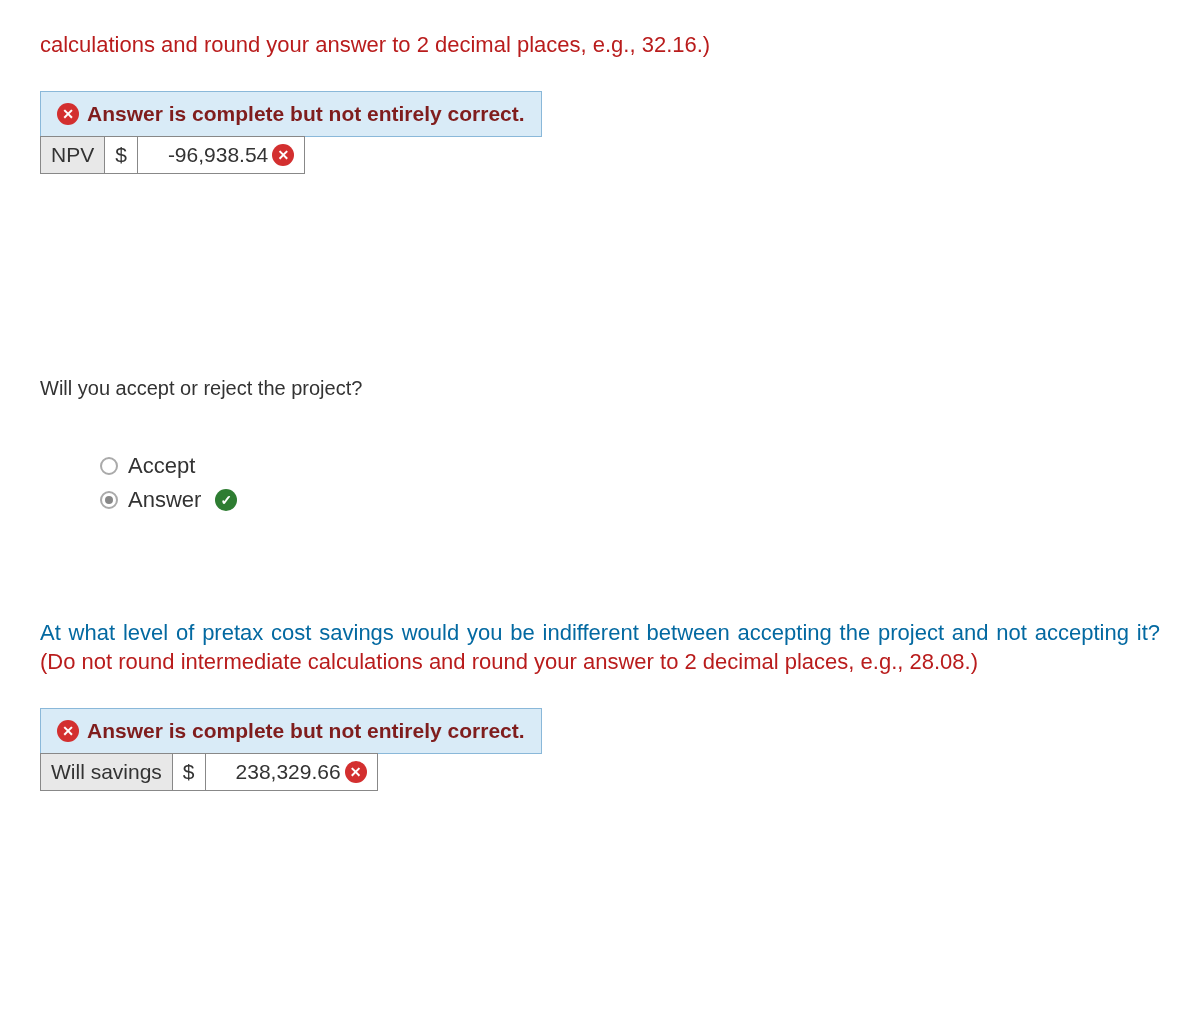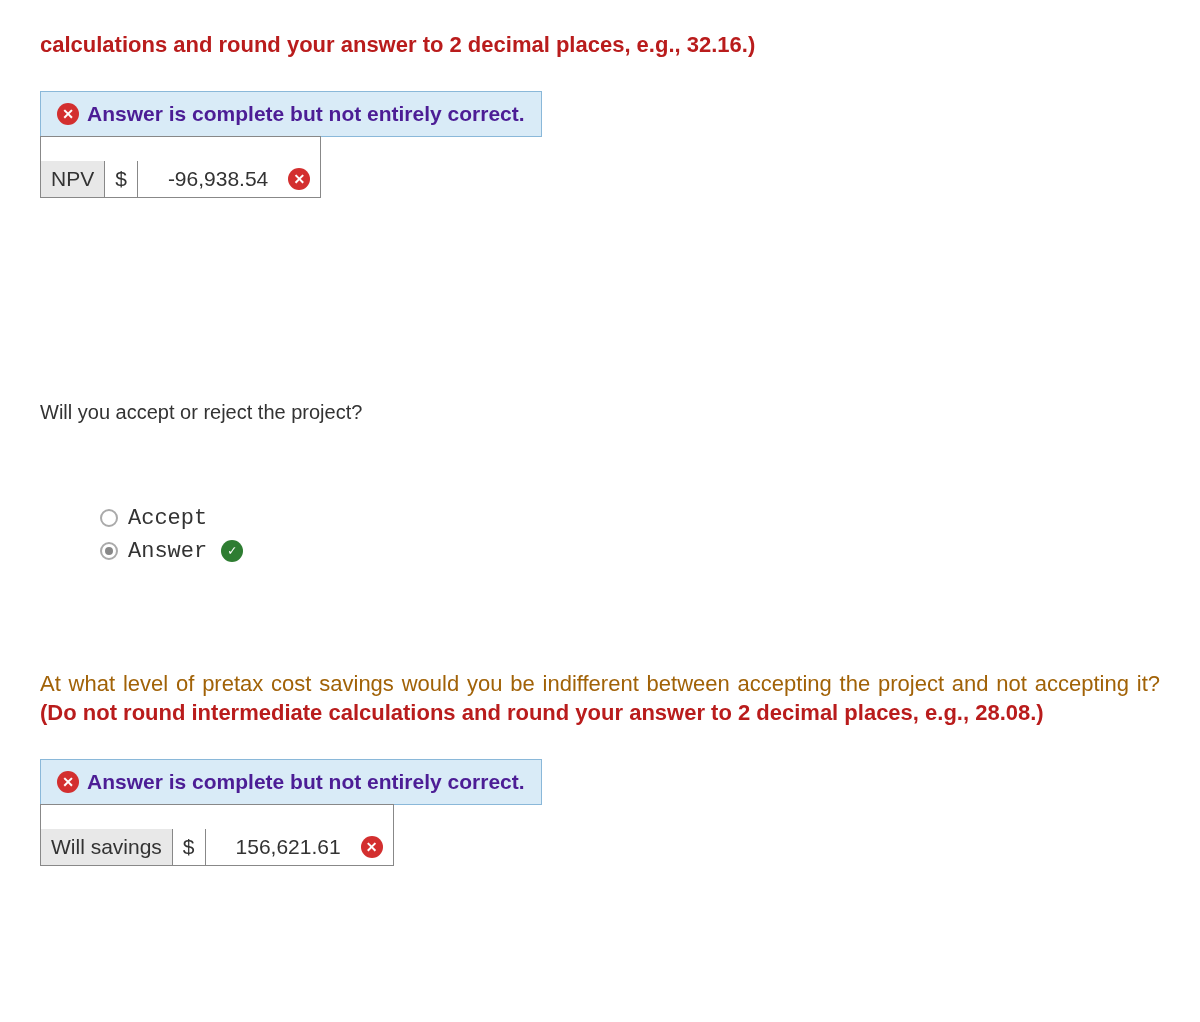--- a/index.html
+++ b/index.html
@@ -5,39 +5,39 @@
     * { box-sizing: border-box; margin: 0; padding: 0; }
     body {
       font-family: Arial, Helvetica, sans-serif;
       background: #fff;
       padding: 30px 40px;
       font-size: 21px;
       color: #333;
     }
     .red-instruction {
       color: #b91c1c;
-      font-weight: bold;
+      font-weight: normal;
       font-size: 22px;
       line-height: 1.4;
     }
     .justify {
       text-align: justify;
     }
     .feedback-box {
       display: inline-flex;
       align-items: center;
       background: #d9ebf7;
       border: 1px solid #8ab8d9;
       padding: 10px 16px;
       margin-top: 30px;
       gap: 8px;
     }
     .feedback-text {
       font-weight: bold;
-      color: #4c1d95;
+      color: #7f1d1d;
       font-size: 21px;
     }
     .x-icon {
       display: inline-flex;
       align-items: center;
       justify-content: center;
       width: 22px;
       height: 22px;
       border-radius: 50%;
       background: #d32f2f;
@@ -66,50 +66,48 @@
       display: inline-flex;
       border: 1px solid #888;
       margin-top: -1px;
     }
     .answer-table .cell {
       padding: 6px 10px;
       border-right: 1px solid #888;
       font-size: 21px;
       display: flex;
       align-items: center;
-      margin-top: 24px;
     }
     .answer-table .cell:last-child {
       border-right: none;
     }
     .label-cell {
       background: #e8e8e8;
     }
     .currency-cell {
       background: #fff;
       min-width: 20px;
     }
     .value-cell {
       background: #fff;
-      gap: 20px;
+      gap: 4px;
       padding-right: 8px;
     }
     .value-cell .value-text {
       padding-left: 20px;
     }
     .spacer-large { height: 200px; }
     .question-text {
       font-size: 20px;
       color: #333;
       line-height: 1.4;
     }
     .radio-group {
-      margin-top: 80px;
+      margin-top: 51px;
       margin-left: 60px;
-      font-family: Liberation Mono, monospace;
     }
     .radio-option {
       display: flex;
       align-items: center;
       gap: 10px;
       font-size: 22px;
       color: #333;
       margin-bottom: 8px;
     }
     .radio-circle {
@@ -130,21 +128,21 @@
       height: 8px;
       border-radius: 50%;
       background: #888;
     }
     .paragraph-block {
       margin-top: 105px;
       font-size: 22px;
       line-height: 1.35;
     }
     .paragraph-block .black-part {
-      color: #a16207;
+      color: #0369a1;
     }
   </style>
 </head>
 <body>
 
 <div class="red-instruction">calculations and round your answer to 2 decimal places, e.g., 32.16.)</div>
 
 <div>
   <div class="feedback-box">
     <span class="x-icon">✕</span>
@@ -188,17 +186,17 @@
     <span class="x-icon">✕</span>
     <span class="feedback-text">Answer is complete but not entirely correct.</span>
   </div>
 </div>
 
 <div>
   <div class="answer-table">
     <div class="cell label-cell">Will savings</div>
     <div class="cell currency-cell">$</div>
     <div class="cell value-cell">
-      <span class="value-text">156,621.61</span>
+      <span class="value-text">238,329.66</span>
       <span class="x-icon">✕</span>
     </div>
   </div>
 </div>
 
 </body></html>

